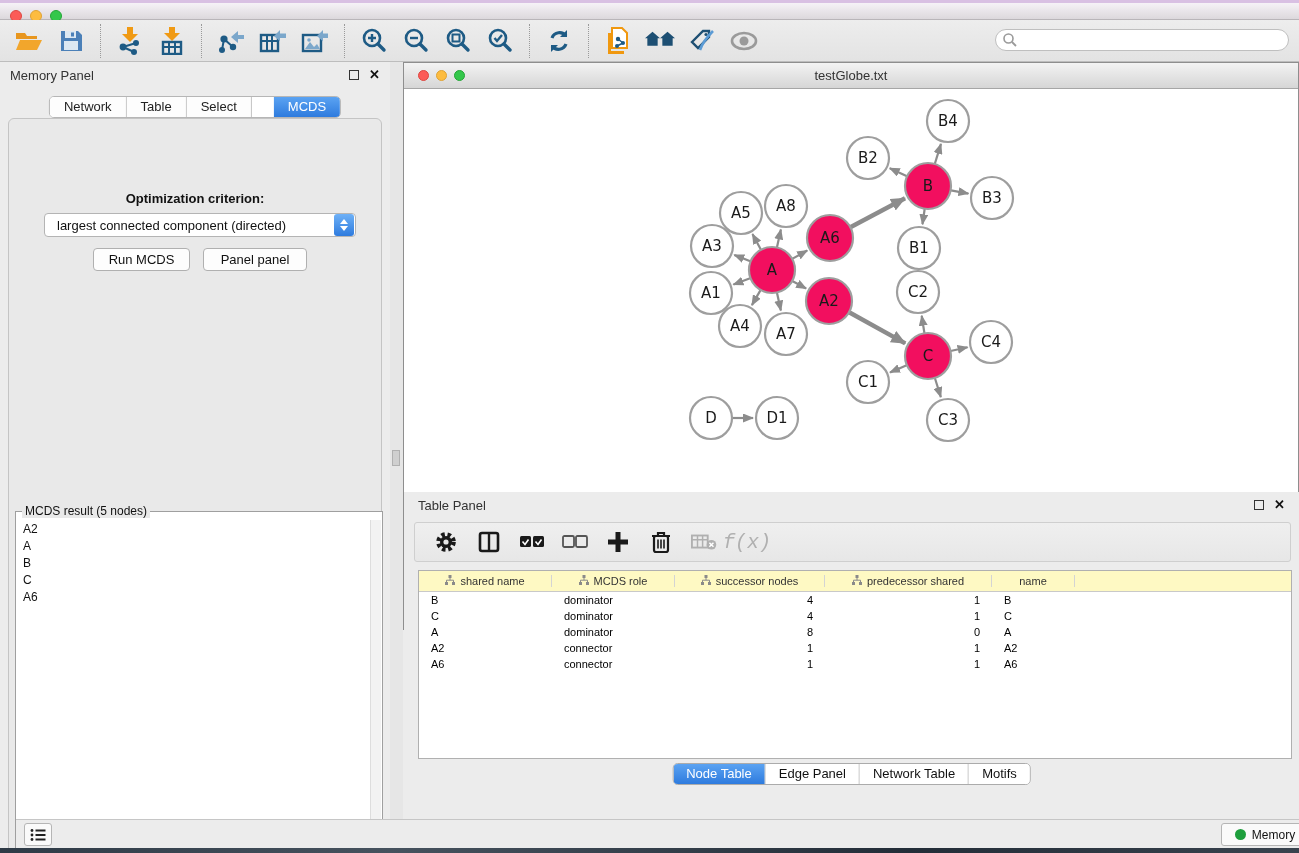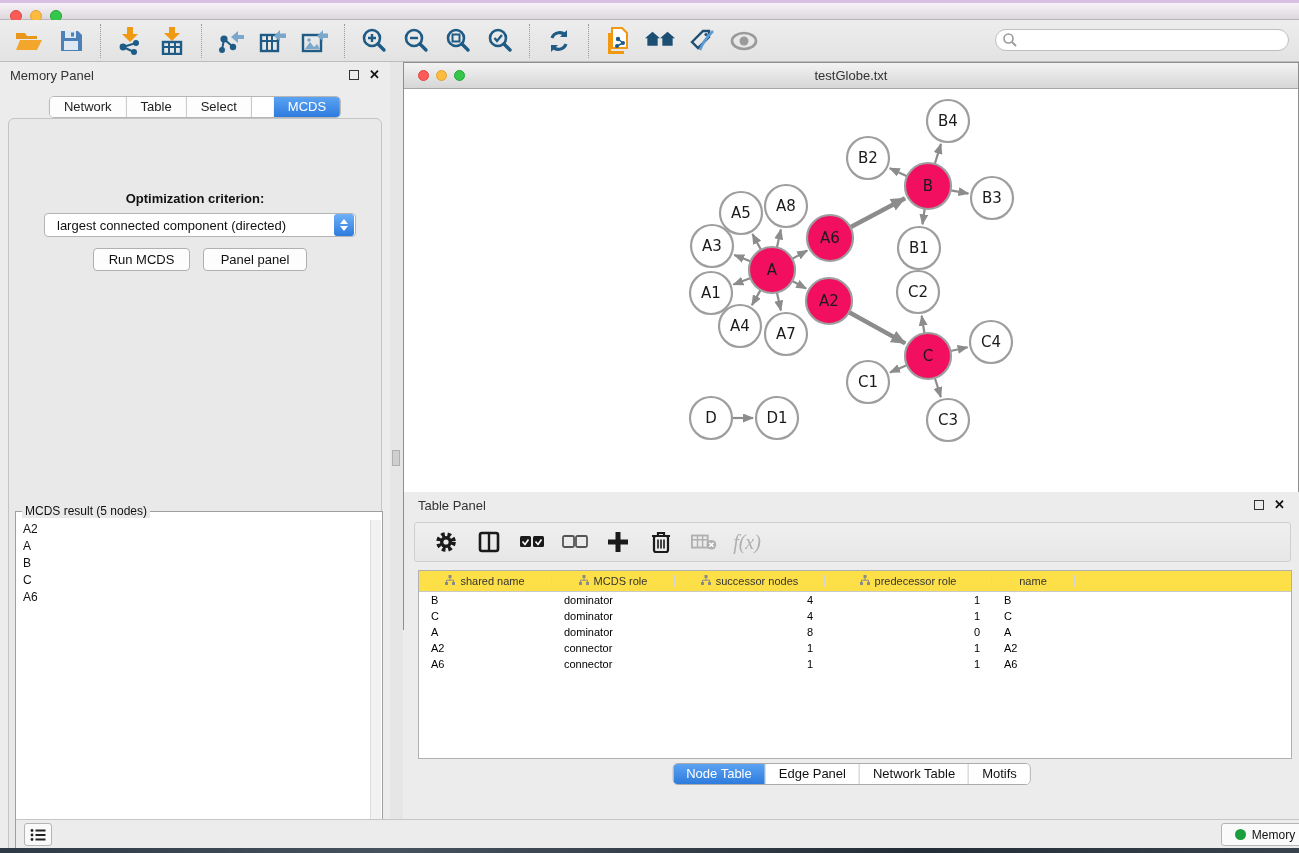--- a/index.html
+++ b/index.html
@@ -77,24 +77,24 @@
     background:repeating-linear-gradient(135deg,#fff 0 2px,#aaa 2px 3.5px); }
   .split-handle-b { left:845px; top:513px; width:14px; height:7px; background:#d6d6d6; border:1px solid #b5b5b5; }
 
   
   .table-panel { left:404px; top:492px; width:895px; height:300px; background:#ececec; }
   .tp-head { height:26px; display:flex; align-items:center; padding:0 14px; }
   .tp-toolbar { position:absolute; left:10px; top:30px; right:8px; height:40px;
     background:linear-gradient(#efefef,#e7e7e7); border:1px solid #cfcfcf; border-radius:3px;
     display:flex; align-items:center; gap:17px; padding-left:18px; }
   .tp-icon { width:26px; height:26px; display:flex; align-items:center; justify-content:center; cursor:pointer; }
-  .fx { font-family:Liberation Serif, serif; font-style:italic; font-size:20px; color:#b0b0b0; }
+  .fx { font-family:Liberation Mono, monospace; font-style:italic; font-size:20px; color:#b0b0b0; }
   .data-table { position:absolute; left:14px; top:78px; width:874px; height:189px; background:#fff;
     border:1px solid #b0b0b0; overflow:hidden; }
-  .dt-header { display:flex; height:21px; background:#fde047; border-bottom:1px solid #c9c9c9;align-items:center; }
+  .dt-header { display:flex; height:21px; background:#fef9c3; border-bottom:1px solid #c9c9c9;align-items:center; }
   .dt-hcell { display:flex; align-items:center; justify-content:center; gap:5px; font-size:11px; color:#333;
     border-right:1px solid #d4d4d4; overflow:hidden; }
   .dt-row { display:flex; height:16px; }
   .dt-cell { font-size:11px; color:#000; line-height:16px; overflow:hidden; white-space:nowrap; }
   .tp-tabs { position:absolute; left:50%; transform:translateX(-50%); top:271px; display:flex;
     border:1px solid #ababab; border-radius:5px; overflow:hidden; height:22px; background:#fff;text-align:right; }
   .tp-tab { font-size:13px; color:#111; padding:0 13px; line-height:20px; border-right:1px solid #bbb; cursor:pointer; background:#fff; }
   .tp-tab:last-child { border-right:none; }
   .tp-tab.sel { background:linear-gradient(#5ba3f2,#2e7bde); color:#fff; }
 
@@ -520,21 +520,21 @@
             </svg></span>
           <span>successor nodes</span>
         </div>
         <div class="dt-hcell" style="width: 167px;">
           <span><svg width="10" height="10" viewBox="0 0 10 10">
               <rect x="3.5" y="0" width="3" height="3" fill="#8a8a8a"></rect>
               <path d="M5 3v2.2M1.5 5.2h7M1.5 5.2V7M8.5 5.2V7" stroke="#8a8a8a" fill="none"></path>
               <rect x="0" y="7" width="3" height="3" fill="#8a8a8a"></rect>
               <rect x="7" y="7" width="3" height="3" fill="#8a8a8a"></rect>
             </svg></span>
-          <span>predecessor role</span>
+          <span>predecessor shared</span>
         </div>
         <div class="dt-hcell" style="width: 83px;">
           <span>name</span>
         </div>
       </div>
     <div id="dt-body">
         <div class="dt-row">
           <div class="dt-cell" style="width: 133px; padding-left: 12px;">B</div>
           <div class="dt-cell" style="width: 123px; padding-left: 12px;">dominator</div>
           <div class="dt-cell" style="width: 150px; text-align: right; padding-right: 12px;">4</div>

